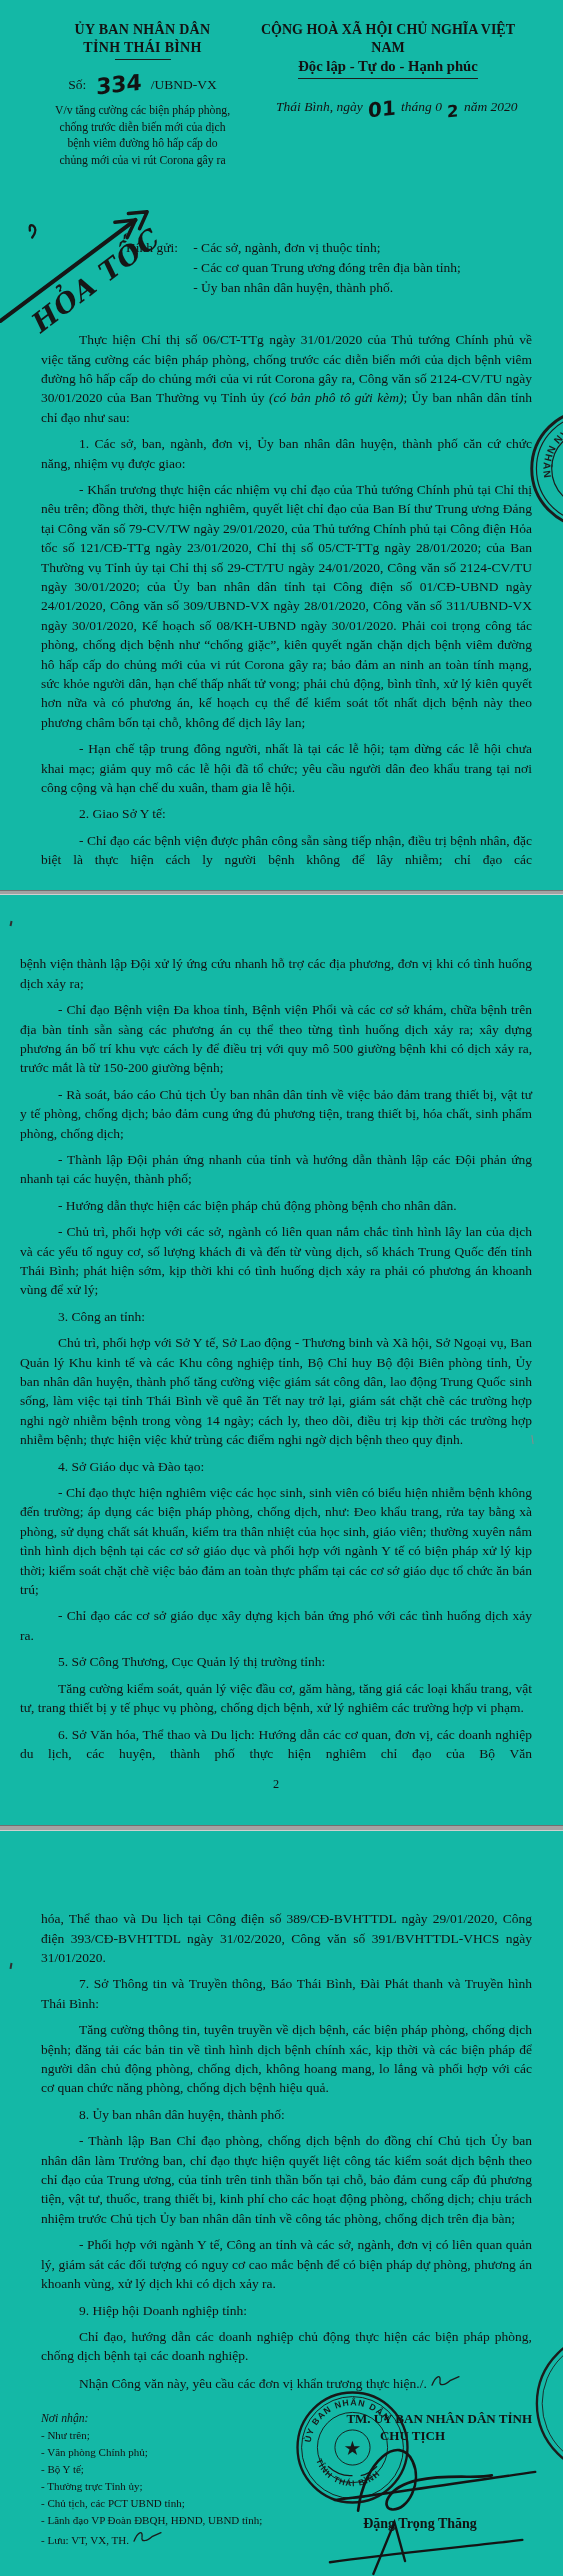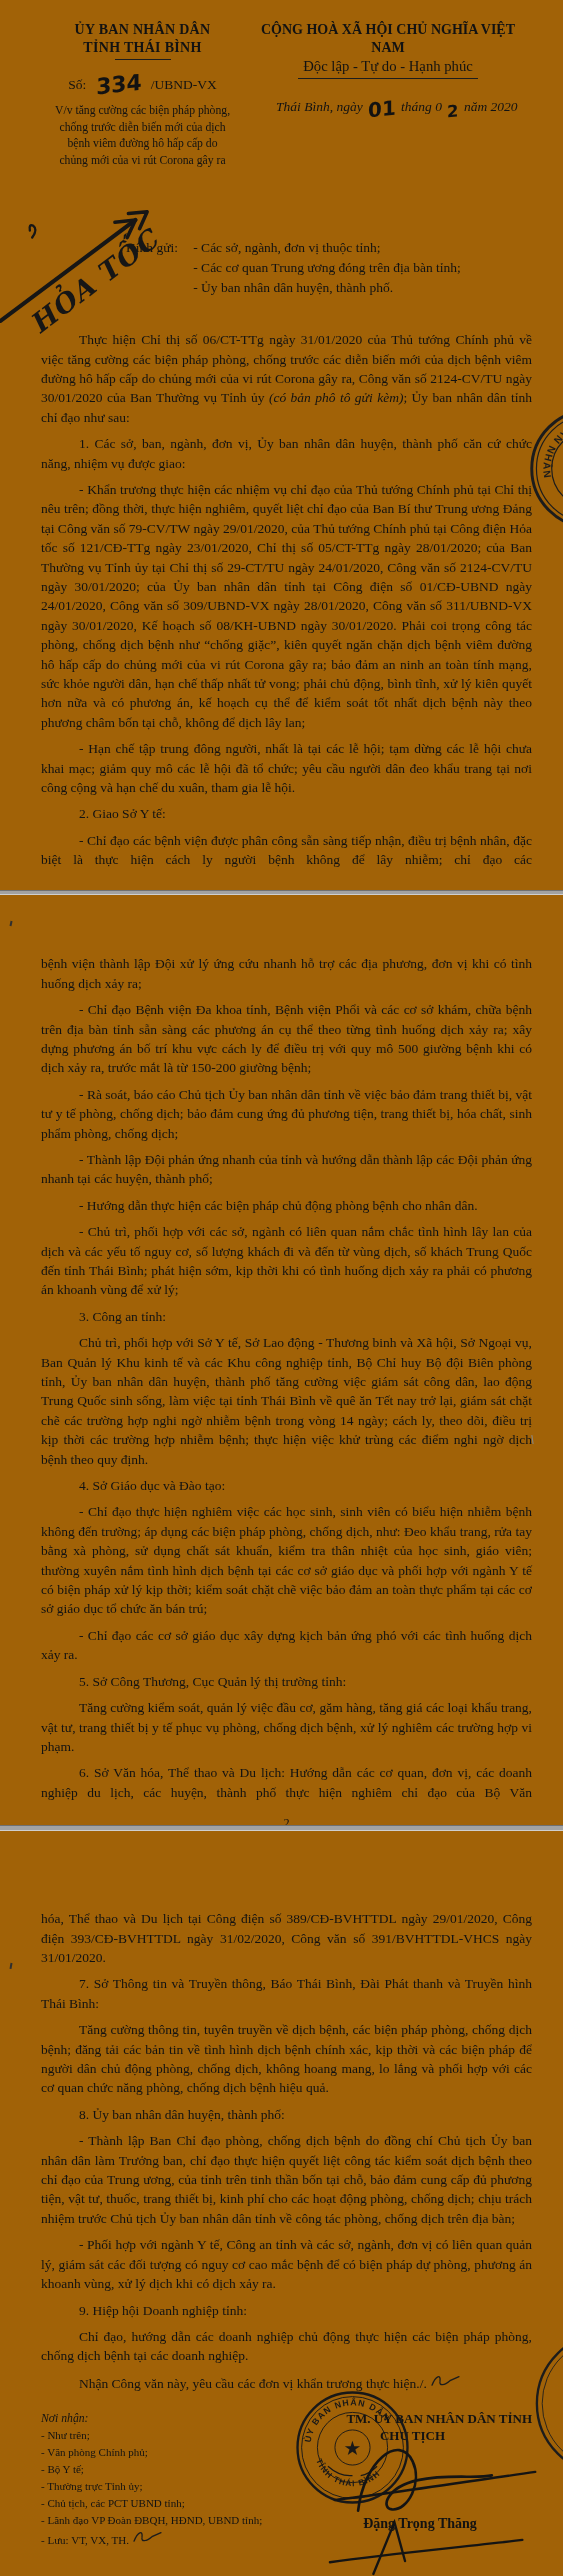--- a/index.html
+++ b/index.html
@@ -1,31 +1,31 @@
 <!DOCTYPE html>
 <html style="font-size:9.4px"><head>
 <meta charset="utf-8">
 <style>
   html,body{margin:0;padding:0;background:#ffffff;}
   body{width:564px;font-family:"Liberation Serif","DejaVu Serif",serif;color:#121212;}
   .doc{position:relative;width:564px;}
-  .page{position:relative;overflow:hidden;background:#a16207;box-sizing:border-box;}
+  .page{position:relative;overflow:hidden;background:#14b8a6;box-sizing:border-box;}
   .page1{height:890px;padding:21px 32px 0 41px;}
-  .page2{height:930px;padding:59px 32px 0 41px;}
+  .page2{height:930px;padding:59px 32px 0 20px;}
   .page3{height:911px;padding:78px 32px 0 41px;}
   .sep{height:5.3px;box-sizing:border-box;background:#a2a2a2;border-top:1.2px solid #707070;border-bottom:0.6px solid #cfcfcf;}
   .sep2{height:5.9px;}
 
   
   .hdr{display:flex;}
   .hdr-left{width:203px;text-align:center;}
   .hdr-right{flex:1;text-align:center;}
   .org{font-weight:bold;font-size:14px;line-height:18px;letter-spacing:0.3px;}
   .nat1{font-weight:bold;font-size:14px;line-height:18px;}
-  .nat2{font-weight:normal;font-size:14.7px;line-height:19.4px;}
+  .nat2{font-weight:bold;font-size:14.7px;line-height:19.4px;}
   .rule{height:1.2px;background:#1d1d1d;margin:1.8px auto 0 auto;}
   .rule-l{width:56px;}
   .rule-r{width:180px;}
   .so-line{margin-top:15.3px;font-size:13.5px;display:flex;align-items:flex-end;justify-content:center;gap:9.4px;}
   .hand{font-family:"DejaVu Sans",sans-serif;display:inline-block;transform:rotate(-6deg) skewX(-6deg);font-weight:bold;}
   .hw-num{font-size:22px;line-height:17.6px;position:relative;top:1.2px;}
   .subject{margin-top:10.6px;font-size:11.7px;line-height:16.4px;}
   .date-line{margin-top:20px;font-style:italic;font-size:13.5px;padding-left:17.6px;display:flex;justify-content:center;align-items:flex-end;gap:5.3px;}
   .hw-day{font-size:20px;line-height:15.3px;font-style:normal;position:relative;top:1.8px;}
   .hw-month{font-size:16.4px;line-height:14px;font-style:normal;position:relative;top:3.5px;}

